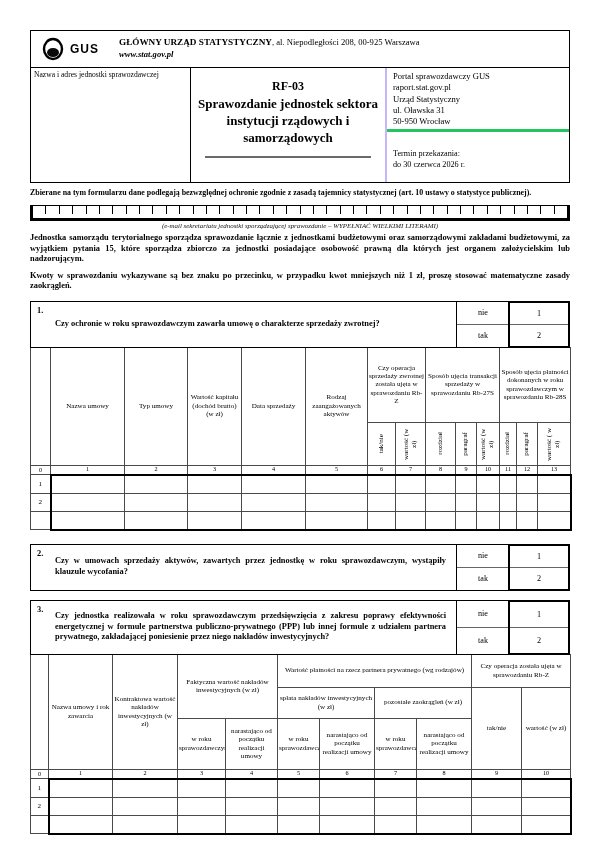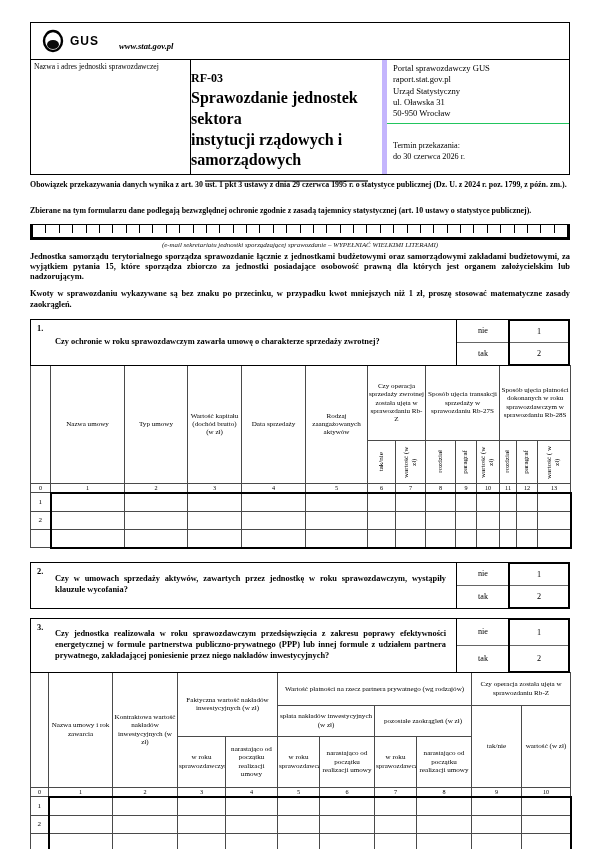--- a/index.html
+++ b/index.html
@@ -4,39 +4,39 @@
 <style>
   html,body { margin:0; padding:0; }
   body {
     width:600px; height:849px; background:#fff; color:#000;
     font-family:"Liberation Serif","DejaVu Serif",serif;
     position:relative; overflow:hidden;
   }
   .page { position:absolute; left:30px; top:22px; width:540px; }
 
   
-  .header-box { border:1.5px solid #000; }
+  .header-box { border:1.5px solid #000;margin-top:8px; }
   .gus-row { display:flex; align-items:center; border-bottom:1px solid #000; height:36px; padding:0 4px 0 10px; }
   .gus-logo { width:78px; display:flex; align-items:center; gap:3px; }
   .gus-word { font-family:"Liberation Sans","DejaVu Sans",sans-serif; font-weight:bold; font-size:12px; letter-spacing:1px; }
   .org-block { font-size:8.6px; line-height:1.3; }
   .org-name { font-weight:bold; font-size:9.2px; }
   .org-site { font-weight:bold; font-style:italic; }
 
   .header-cols { display:flex; height:114px; }
   .hc-left { width:160px; border-right:1px solid #000; display:flex; flex-direction:column; box-sizing:border-box; }
   .nazwa-cell { flex:1; font-size:7.6px; padding:2px 3px; }
   .regon-cell { height:50px; border:2.5px solid #000; margin:0 -2px -2px -2px; font-size:7.8px; padding:2px 4px; box-sizing:border-box; }
-  .hc-mid { width:196px; border-right:5px solid #c4b5fd; box-sizing:border-box; text-align:left; padding-top:11px; }
+  .hc-mid { width:196px; border-right:2px solid #c4b5fd; box-sizing:border-box; text-align:center; padding-top:11px; }
   .form-code { font-weight:bold; font-size:12px; margin-bottom:2px; }
-  .form-title { font-weight:bold; font-size:16px; line-height:1.3; }
+  .form-title { font-weight:bold; font-size:13px; line-height:1.3; }
   .mid-divider { height:2px; background:#6a6a6a; margin:9px 14px 7px 14px; }
   .form-year { font-weight:bold; font-size:10.5px; }
   .hc-right { flex:1; display:flex; flex-direction:column; font-size:8.6px; }
-  .portal-block { border-bottom:1px solid #22c55e; padding:3px 6px; line-height:1.32; height:64px; box-sizing:border-box; }
+  .portal-block { border-bottom:3px solid #22c55e; padding:3px 6px; line-height:1.32; height:64px; box-sizing:border-box; }
   .termin-block { padding:16px 6px 2px 6px; line-height:1.35; font-size:8.2px; }
 
   
   .legal { font-weight:bold; font-size:7.9px; line-height:1.3; margin-top:5px; text-align:justify; }
   .legal + .legal { margin-top:16px; }
 
   
   .comb { margin-top:7px; border:3px solid #000; border-top-width:1px; height:12px; display:flex; }
   .comb-cell { flex:1; border-right:1px solid #000; height:8px; }
   .comb-cell:last-child { border-right:none; }
@@ -83,21 +83,21 @@
   <div class="header-box">
     <div class="gus-row">
       <span class="gus-logo">
         <svg width="26" height="24" viewBox="0 0 26 24">
           <ellipse cx="12" cy="12" rx="9" ry="10" fill="none" stroke="#000" stroke-width="2.4"></ellipse>
           <ellipse cx="12" cy="15.5" rx="6" ry="4.6" fill="#0a0a0a"></ellipse>
         </svg>
         <span class="gus-word">GUS</span>
       </span>
       <span class="org-block">
-        <br>
+        <span><span class="org-name">GŁÓWNY URZĄD STATYSTYCZNY</span><span>, al. Niepodległości 208, 00-925 Warszawa</span></span><br>
         <span class="org-site">www.stat.gov.pl</span>
       </span>
     </div>
     <div class="header-cols">
       <div class="hc-left">
         <div class="nazwa-cell">Nazwa i adres jednostki sprawozdawczej</div>
       </div>
       <div class="hc-mid">
         <div class="form-code">RF-03</div>
         <div class="form-title">
@@ -115,21 +115,20 @@
           <span>50-950 Wrocław</span>
         </div>
         <div class="termin-block">
           <span>Termin przekazania:</span><br>
           <span>do 30 czerwca 2026 r.</span>
         </div>
       </div>
     </div>
   </div>
 
-  <div class="legal">Obowiązek przekazywania danych wynika z art. 30 ust. 1 pkt 3 ustawy z dnia 29 czerwca 1995 r. o statystyce publicznej (Dz. U. z 2024 r. poz. 1799, z późn. zm.).</div>
   <div class="legal">Zbierane na tym formularzu dane podlegają bezwzględnej ochronie zgodnie z zasadą tajemnicy statystycznej (art. 10 ustawy o statystyce publicznej).</div>
 
   <div class="comb" id="comb">
       <div class="comb-cell"></div>
       <div class="comb-cell"></div>
       <div class="comb-cell"></div>
       <div class="comb-cell"></div>
       <div class="comb-cell"></div>
       <div class="comb-cell"></div>
       <div class="comb-cell"></div>

